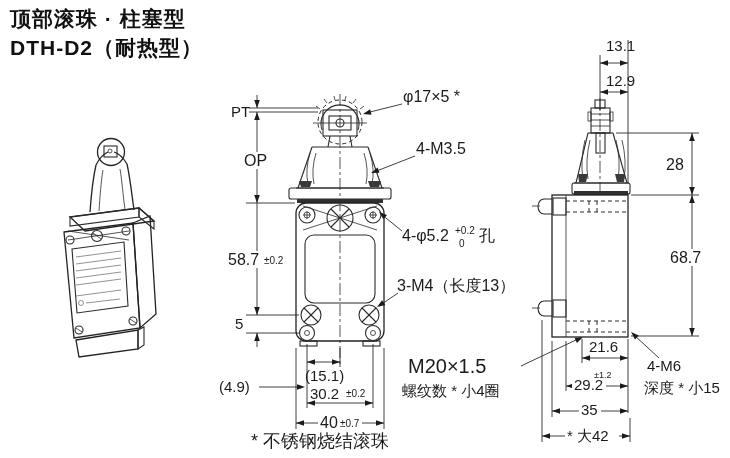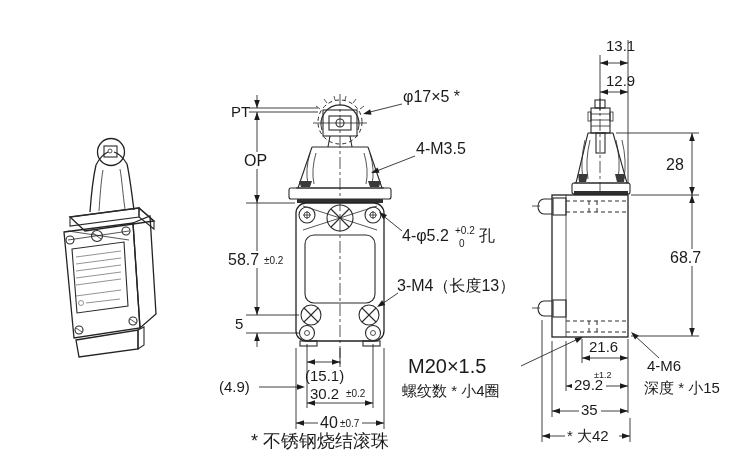--- a/index.html
+++ b/index.html
@@ -24,20 +24,24 @@
   .t20{font-size:20px;}
   .t10{font-size:10px;}
   .t9{font-size:9px;}
   .lbl-lines{stroke:#777;stroke-width:0.8;fill:none;}
 </style>
 </head>
 <body>
 
 <div class="stage">
 
+  <div class="title">
+    <div>顶部滚珠 · 柱塞型</div>
+    <div>DTH-D2（耐热型）</div>
+  </div>
 
   <svg width="730" height="458" viewBox="0 0 730 458">
 
     <g>
 
       <circle class="lnb" cx="111" cy="152" r="13.5"></circle>
       <rect class="ln" x="104" y="146" width="13" height="11"></rect>
       <circle class="thin" cx="110" cy="151" r="2"></circle>
 
       <path class="lnb" d="M96,165 Q101,155 108,152"></path>

